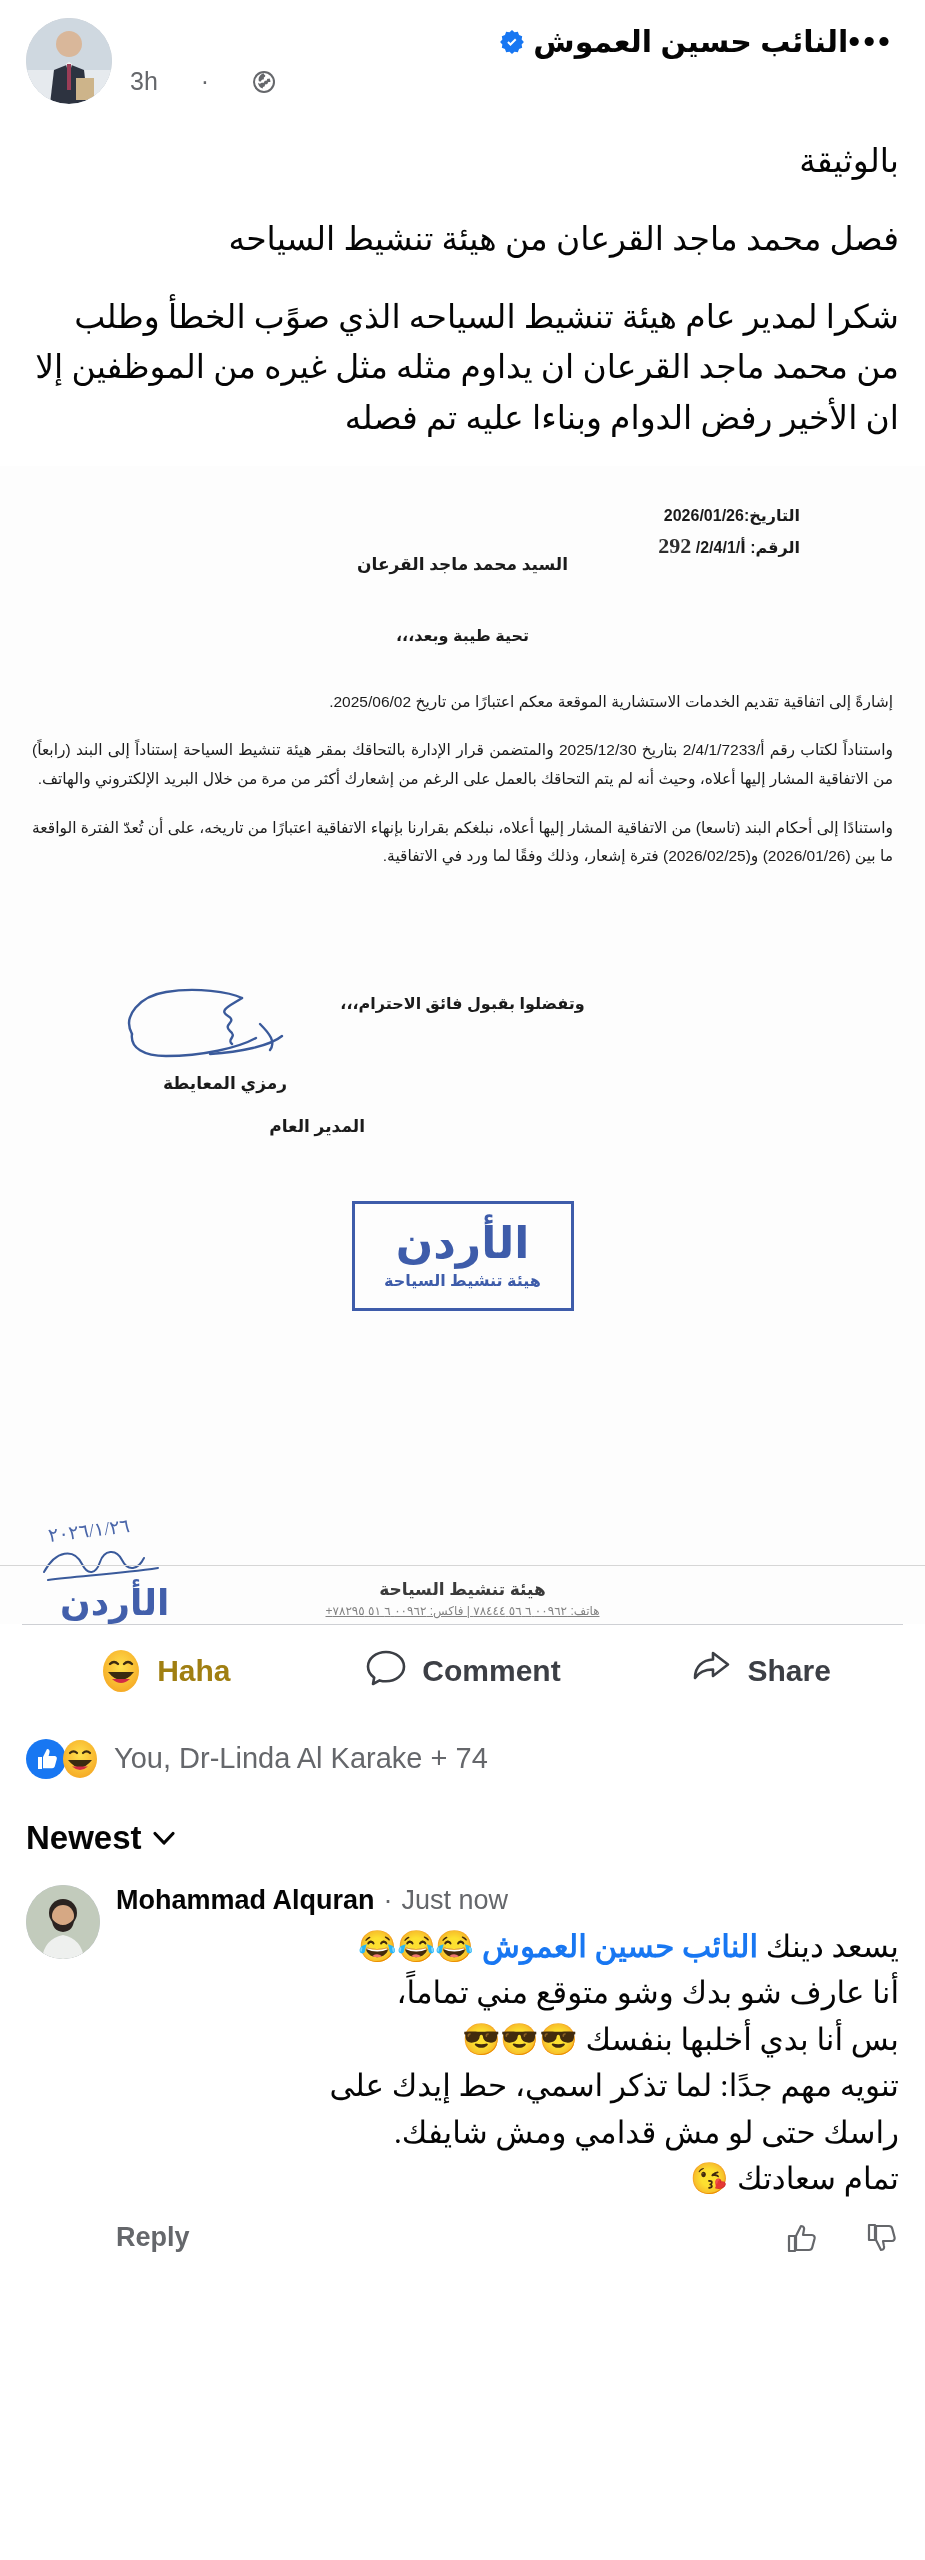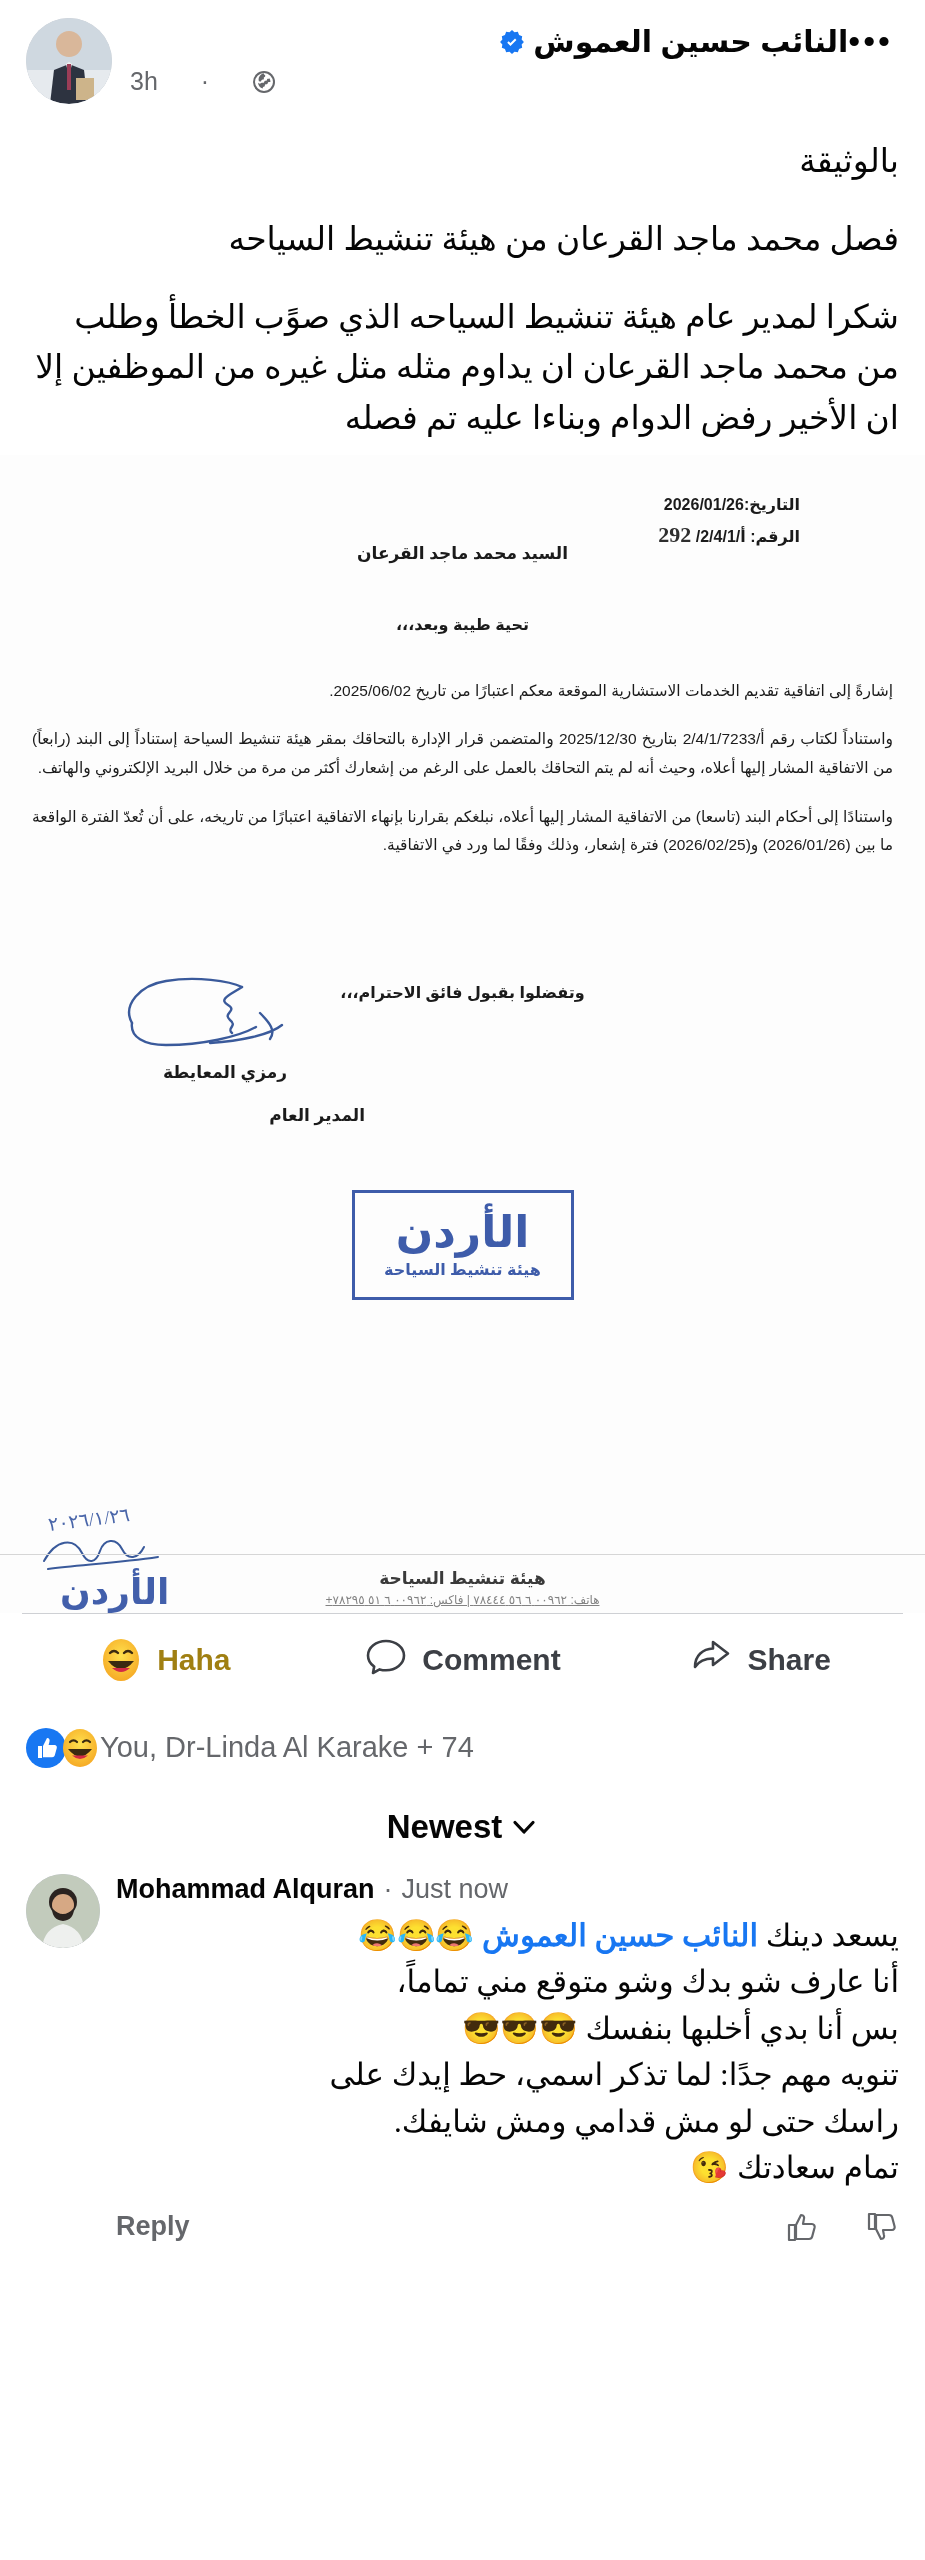--- a/index.html
+++ b/index.html
@@ -82,21 +82,21 @@
   .post-text {
     direction: rtl;
     text-align: right;
     padding: 4px 26px 12px 26px;
     font-size: 33px;
     line-height: 1.52;
     color: #050505;
     font-family: "Liberation Serif", "DejaVu Serif", serif;
   }
   .post-text p { margin: 0 0 28px 0; }
-  .post-text p:last-child { margin-bottom: 0; }
+  .post-text p:last-child { margin-bottom: 11px; }
 
   
   .doc-wrap {
     width: 925px;
     background: #fdfdfd;
     position: relative;
     overflow: hidden;
     padding: 0;
     height: 1158px;
   }
@@ -283,38 +283,38 @@
   }
   .action.haha-action { color: #a07f12; }
   .action svg, .action .emoji { flex: 0 0 auto; }
   .emoji { width: 44px; height: 44px; display:block; }
 
   
   .reaction-summary {
     display: flex;
     align-items: center;
     padding: 14px 26px 10px 26px;
+    gap: 14px;
     height: 80px;
   }
   .pill-icons { display: flex; align-items: center; }
   .pill-icons .emoji { width: 40px; height: 40px; }
   .pill-icons .emoji + .emoji { margin-left: -6px; }
   .reaction-text {
     font-size: 29px;
     color: #65676b;
   }
 
   
   .sort-row {
     display: flex;
     align-items: center;
     gap: 8px;
     padding: 22px 26px 12px 26px;
     cursor: pointer;
-    justify-content: center;
   }
   .sort-label {
     font-size: 33px;
     font-weight: bold;
     color: #050505;
   }
   .chev { width: 28px; height: 28px; }
 
   
   .comment {

